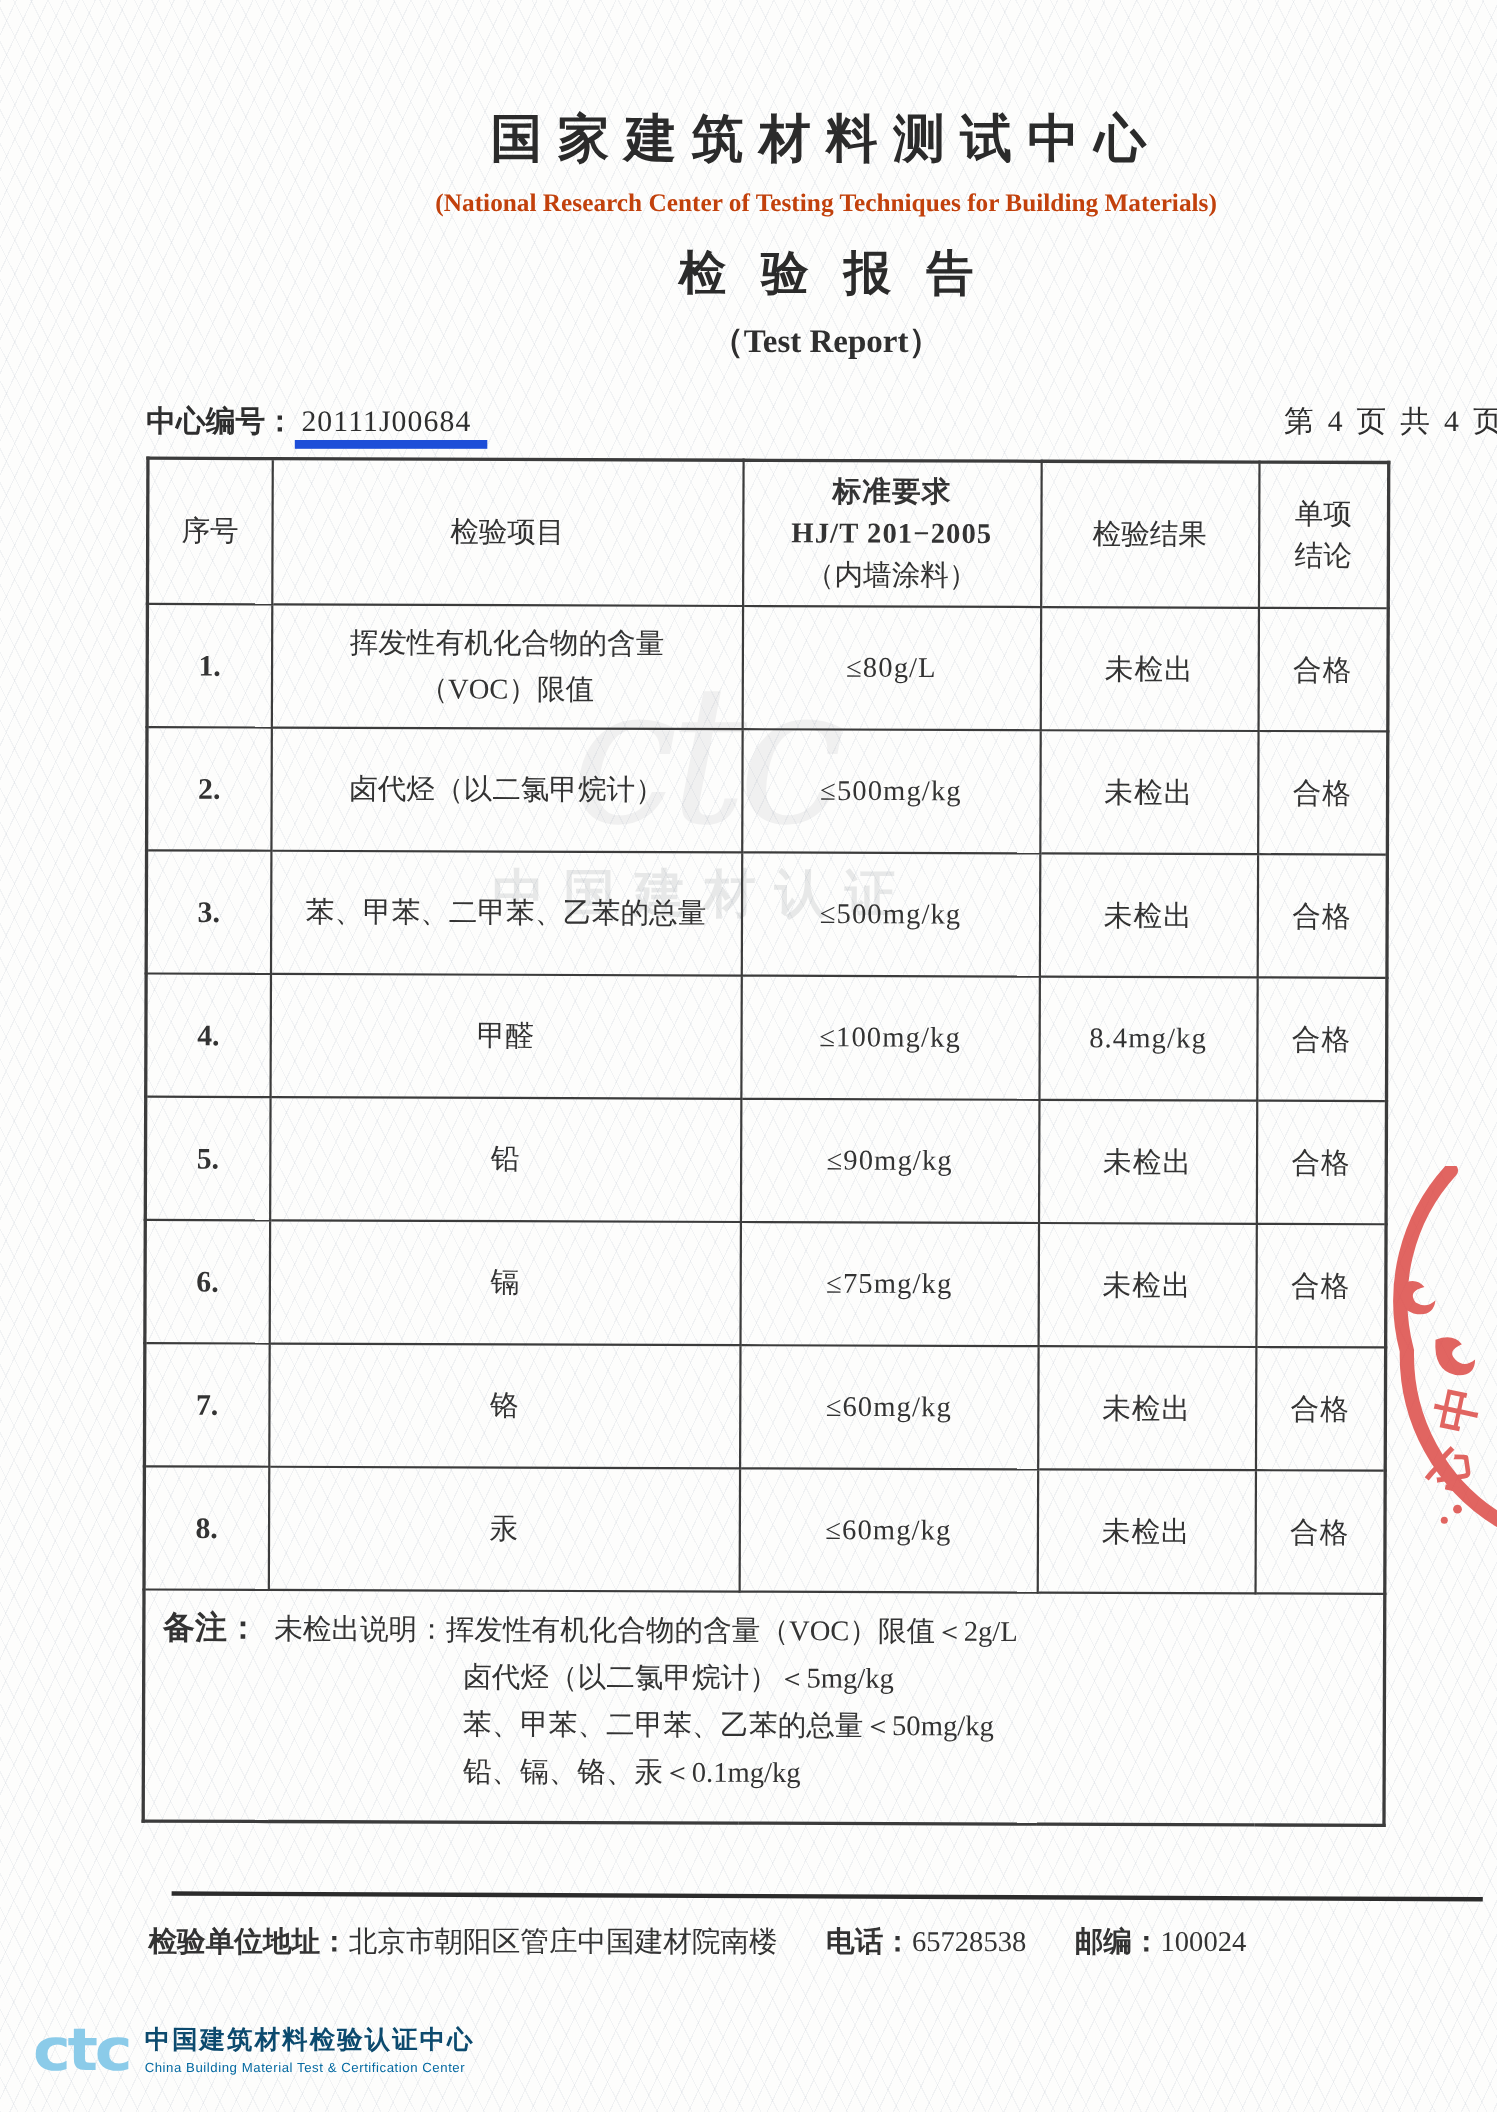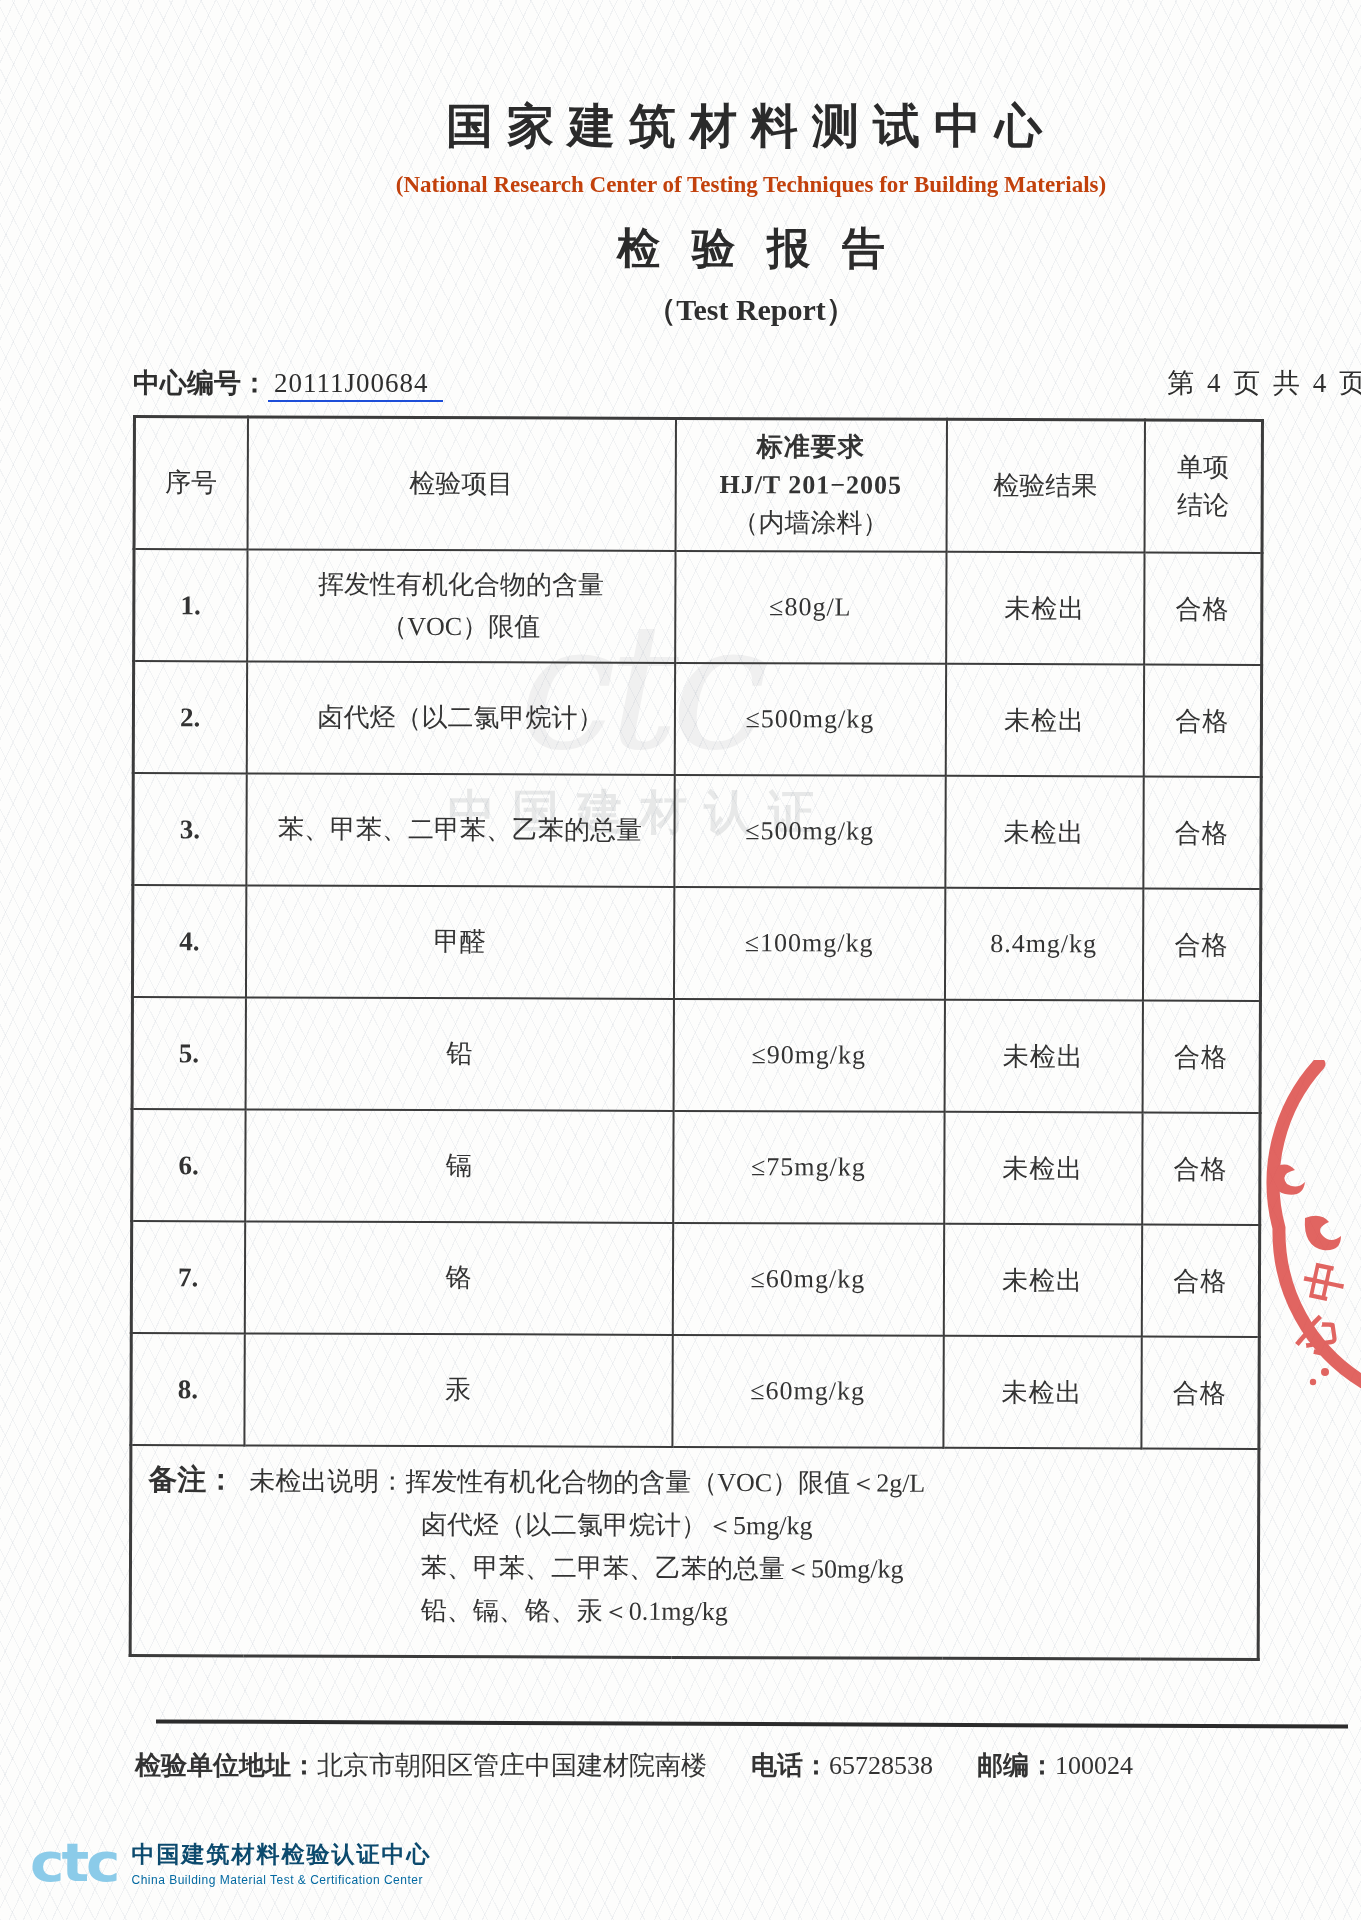--- a/index.html
+++ b/index.html
@@ -15,21 +15,21 @@
   .content{position:absolute;left:133px;top:0;width:1236px;}
   
   .hdr{text-align:center;padding-top:95px;}
   .center-cn{font-size:47px;font-weight:700;letter-spacing:14px;color:#2b2b2b;margin:0;}
   .center-en{font-size:23px;font-weight:700;margin-top:14px;color:#c2410c;}
   .report-cn{font-size:43px;font-weight:700;letter-spacing:32px;margin-top:22px;color:#2b2b2b;text-indent:32px;}
   .report-en{font-size:30px;font-weight:700;margin-top:12px;color:#2f2f2f;}
   
   .meta{display:flex;justify-content:space-between;align-items:flex-end;margin-top:34px;font-size:27px;}
   .report-no-label{font-weight:700;}
-  .report-no{border-bottom:2px solid #1d4ed8;padding:0 14px 2px 6px;letter-spacing:1px;}
+  .report-no{border-bottom:8px solid #1d4ed8;padding:0 14px 2px 6px;letter-spacing:1px;}
   .page-info{font-weight:400;letter-spacing:3px;}
   
   table{border-collapse:collapse;width:1128px;margin-top:14px;table-layout:fixed;
         transform:rotate(0.2deg);transform-origin:top left;}
   table,td,th{border:2px solid #3c3c3c;}
   table{border-width:3px;}
   th,td{font-weight:400;text-align:center;vertical-align:middle;font-size:26px;color:#333;}
   thead th{height:128px;line-height:1.45;}
   tbody td{height:108px;}
   .std-bold{font-weight:700;letter-spacing:1px;}

